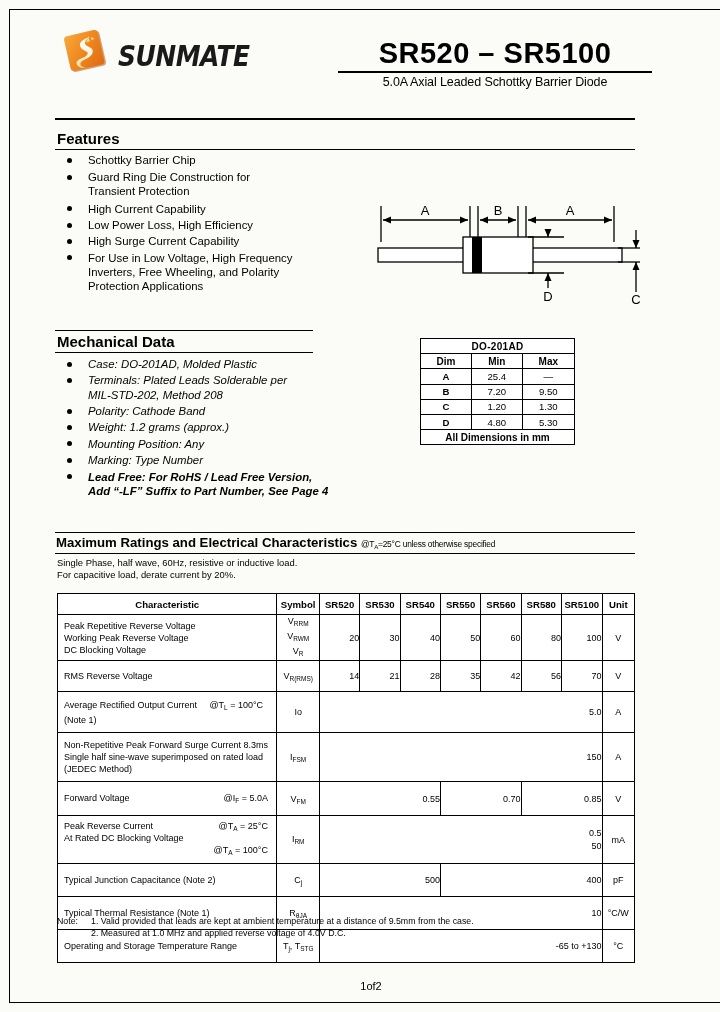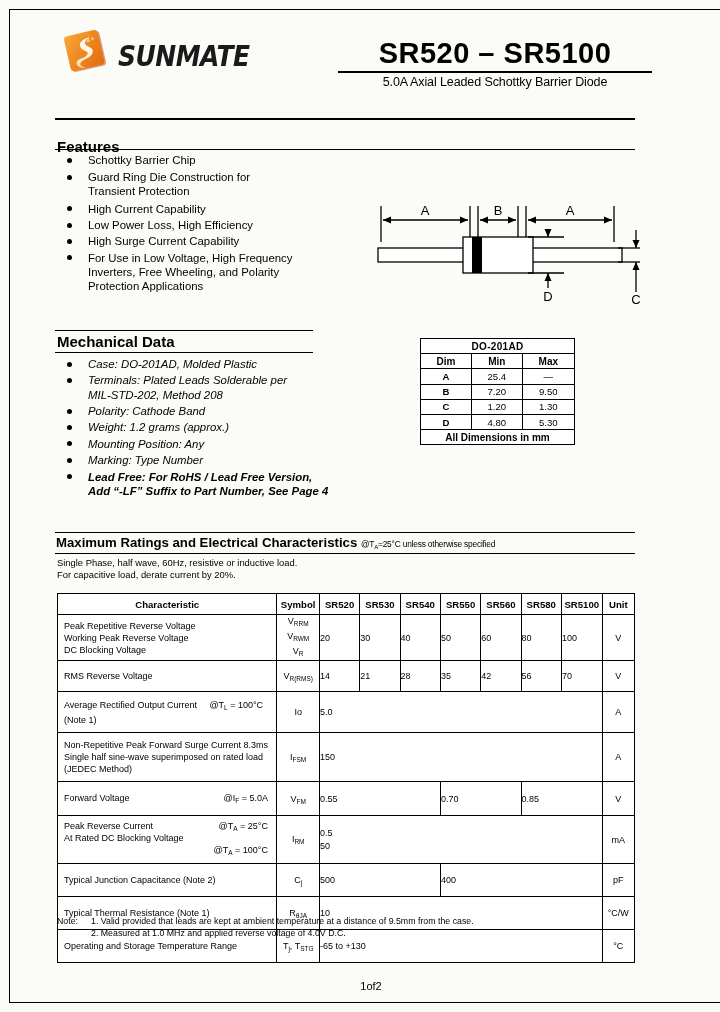--- a/index.html
+++ b/index.html
@@ -75,21 +75,21 @@
 
   
   .mtbl{
     position:absolute;left:57px;top:593px;width:578px;
     border-collapse:collapse;font-size:9.0px;background:#fff;
   }
   .mtbl td{border:1px solid #000;padding:0;vertical-align:middle;}
   .mtbl .hdr td{font-weight:bold;text-align:center;font-size:9.6px;height:20px;}
   .mtbl .ch{padding:4px 6px;line-height:12.0px;}
   .mtbl .sym{text-align:center;width:42px;}
-  .mtbl .val{text-align:left;}
+  .mtbl .val{text-align:right;}
   .mtbl .unit{text-align:center;width:32px;}
   .mtbl .colw{width:40px;}
   sub{font-size:0.72em;vertical-align:-0.25em;}
   .right-cond{float:right;}
   .ch-line{display:block;}
   .two{line-height:12.5px;}
 
   
   .notes{position:absolute;left:57px;top:915px;font-size:8.8px;line-height:12px;}
   .notes .lbl{display:inline-block;width:34px;}
@@ -132,21 +132,21 @@
   </div>
 
   <div class="title-block">
     <div class="part-title">SR520 – SR5100</div>
     <div class="title-rule"></div>
     <div class="subtitle">5.0A Axial Leaded Schottky Barrier Diode</div>
   </div>
 
   <div class="top-rule"></div>
 
-  <div class="sec-head" style="left:57px;top:138px;">Features</div>
+  <div class="sec-head" style="left:57px;top:130px;">Features</div>
   <div class="sec-rule" style="left:55px;top:149px;width:580px;"></div>
 
   <div class="blist" style="left:57px;top:153px;width:290px;">
     <div class="row"><span class="bullet"></span><span>Schottky Barrier Chip</span></div>
     <div class="row"><span class="bullet"></span><span>Guard Ring Die Construction for<br>Transient Protection</span></div>
     <div class="row tight"><span class="bullet"></span><span>High Current Capability</span></div>
     <div class="row tight"><span class="bullet"></span><span>Low Power Loss, High Efficiency</span></div>
     <div class="row tight"><span class="bullet"></span><span>High Surge Current Capability</span></div>
     <div class="row tight"><span class="bullet"></span><span>For Use in Low Voltage, High Frequency<br>Inverters, Free Wheeling, and Polarity<br>Protection Applications</span></div>
   </div>

